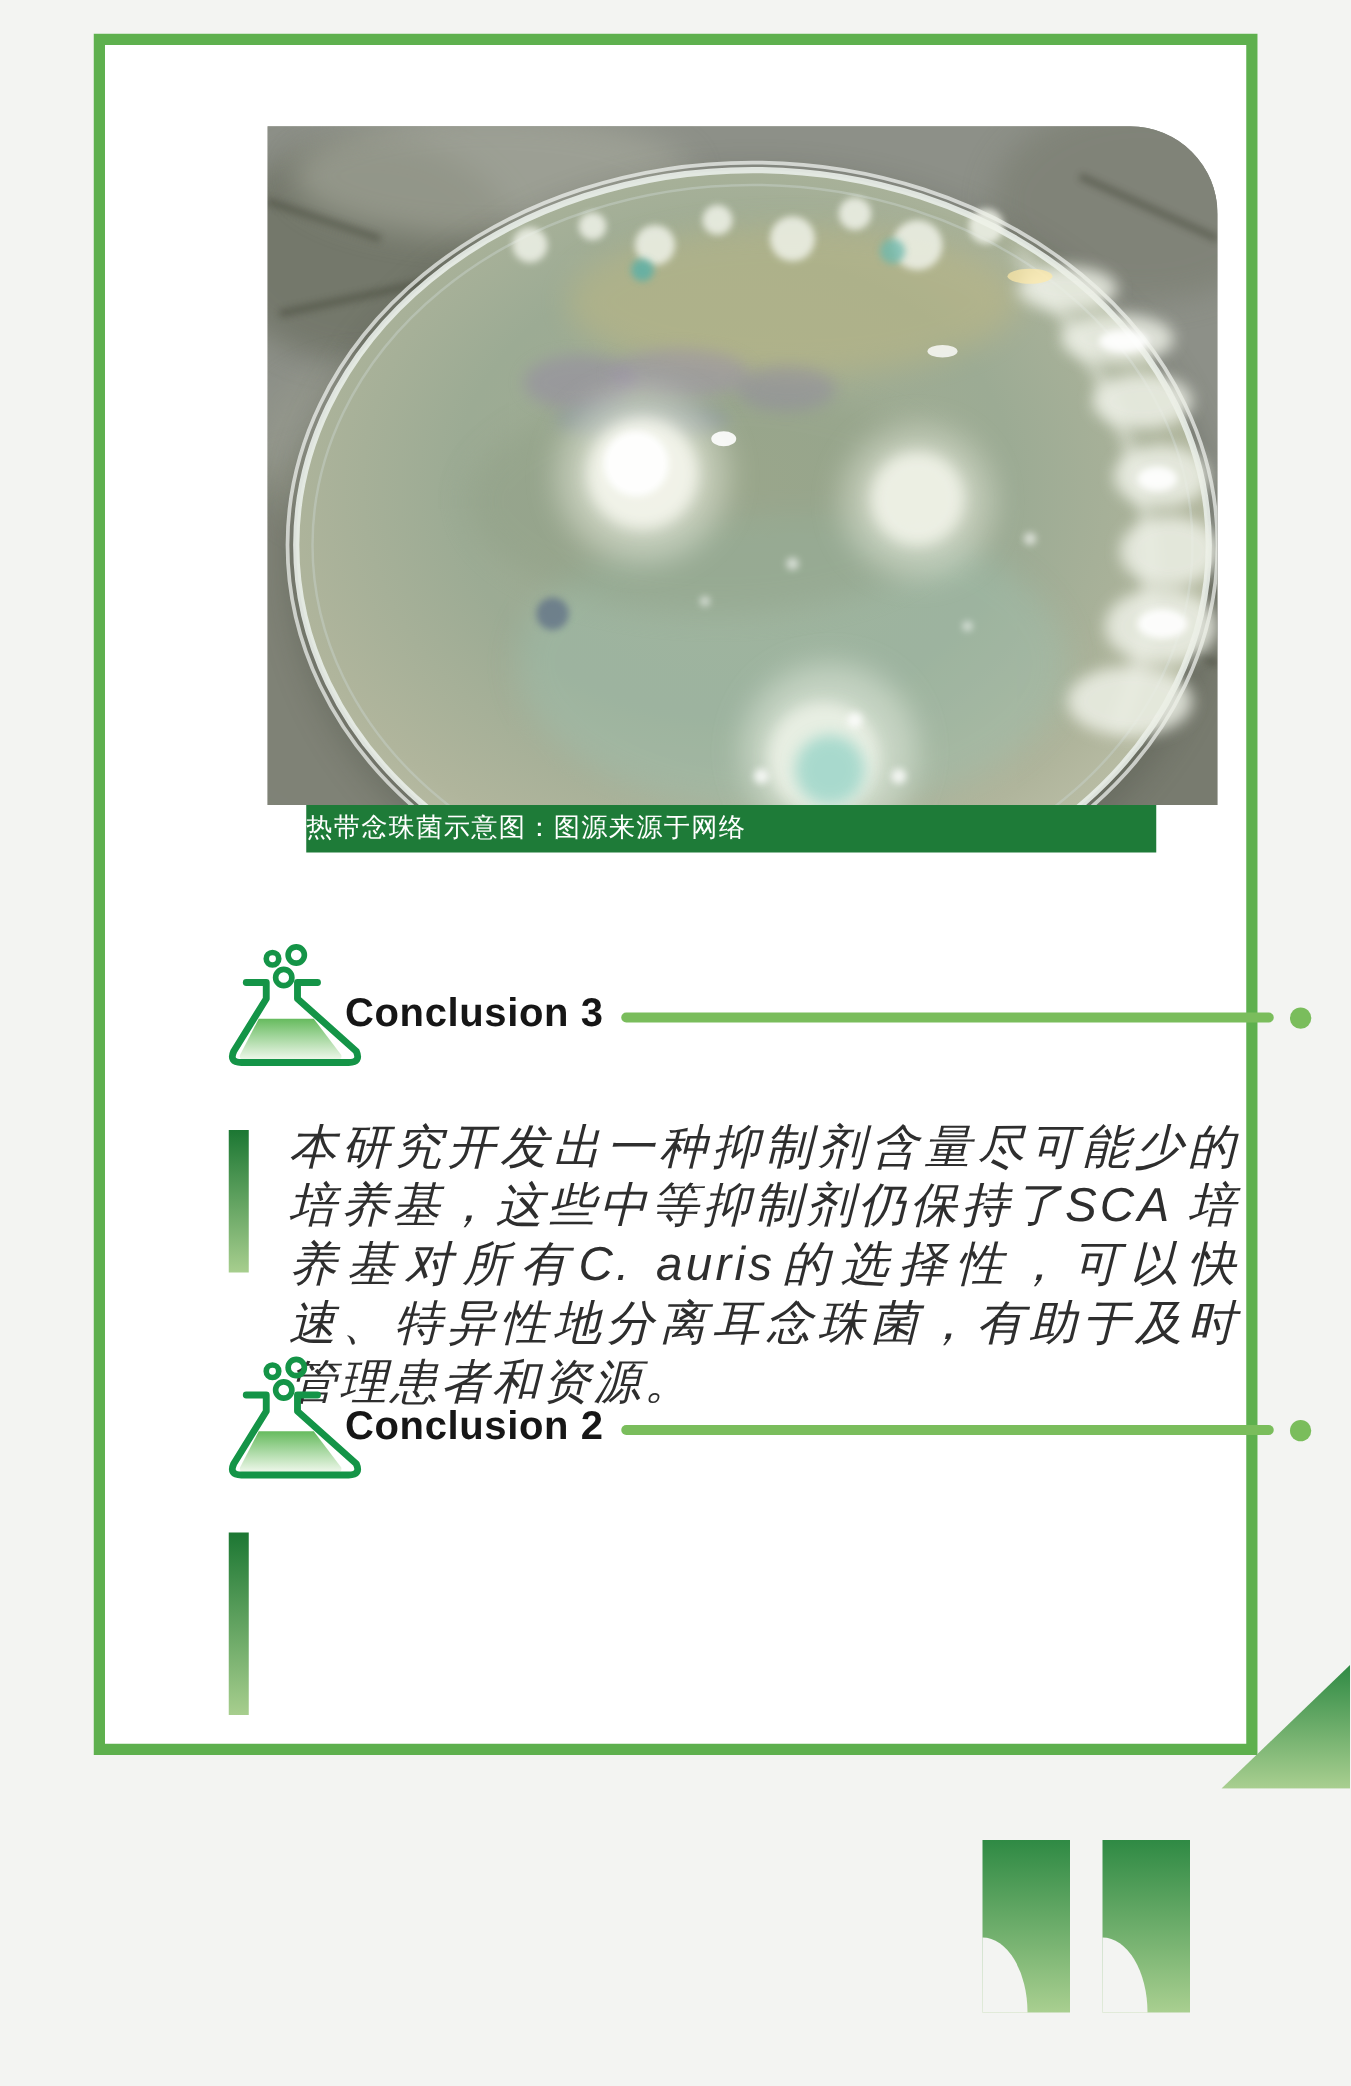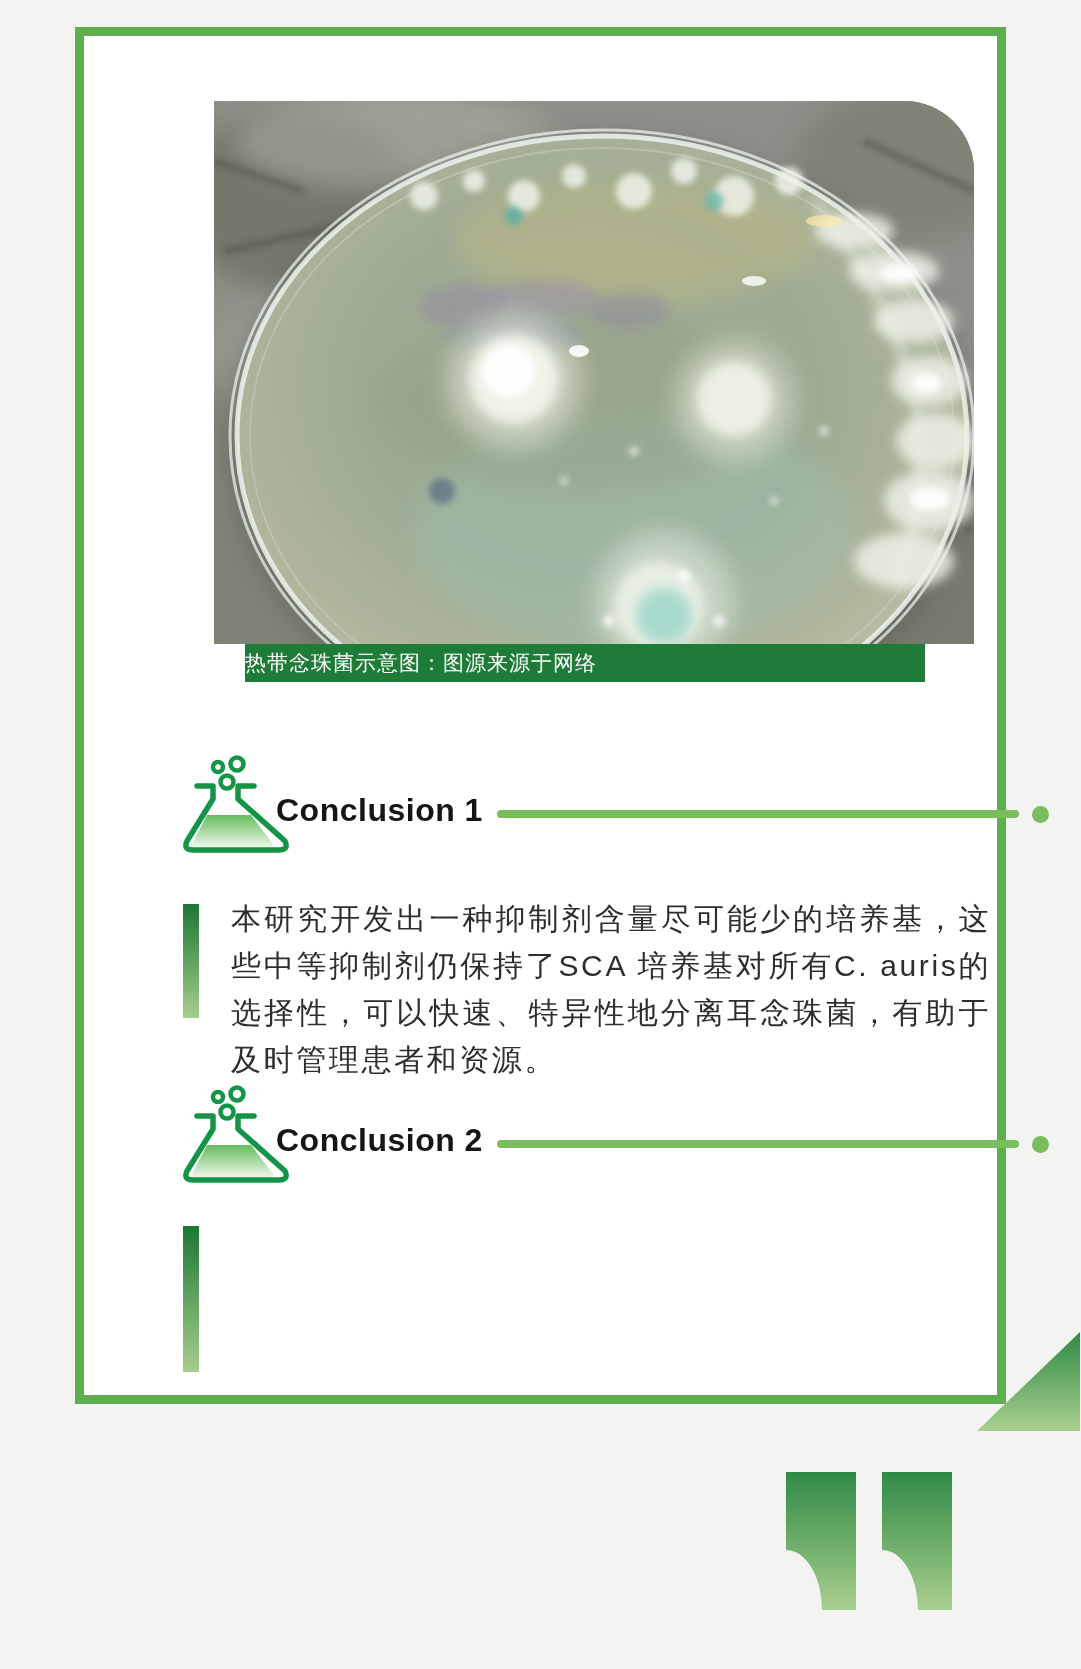--- a/index.html
+++ b/index.html
@@ -41,22 +41,22 @@
   .hdot{position:absolute;width:17px;height:17px;border-radius:50%;
     background:var(--line-green,#7abd5c);}
   .hdot.d1{left:948px;top:770px;}
   .hdot.d2{left:948px;top:1100px;}
   .accent-bar{position:absolute;left:99px;width:16px;
     background:linear-gradient(180deg,var(--bar-top,#1c7733) 0%,var(--bar-bottom,#a7ce8e) 100%);}
   .accent-bar.b1{top:868px;height:114px;}
   .accent-bar.b2{top:1190px;height:146px;}
   .para{
     position:absolute;left:147px;width:760px;margin:0;
-    font-size:30px;line-height:47px;letter-spacing:2.6px;color:#2e2e2e;
-    text-align:justify;text-justify:inter-character;
+    font-size:38px;line-height:47px;letter-spacing:2.6px;color:#2e2e2e;
+    text-align:justify;text-justify:inter-character;font-style:italic;
   }
   .para.p1{top:859px;}
   .para.p2{top:1187px;}
   .corner-triangle{
     position:absolute;left:893px;top:1296px;width:103px;height:99px;
     background:linear-gradient(to bottom,var(--deco-dark,#2f8a44) 0%,var(--deco-light,#b9d8a0) 100%);
     clip-path:polygon(100% 0,100% 100%,0 100%);
   }
   .quote{position:absolute;left:786px;top:1472px;width:166px;height:138px;}
   .qpiece{
@@ -188,21 +188,21 @@
         </linearGradient>
       </defs>
       <path d="M26,86 L70,86 L92,115 Q93,119 88,119 L15,119 Q10,119 11,115 Z" fill="url(#liqA)"></path>
       <path d="M16,57 L32,57 L32,70 L6,112 Q2,121 12,121 L98,121 Q108,121 104,112 L57,70 L57,57 L73,57" fill="none" stroke="#149447" stroke-width="5.5" stroke-linecap="round" stroke-linejoin="round"></path>
       <g fill="none" stroke="#149447" stroke-width="4.5">
         <circle cx="37" cy="38" r="5"></circle>
           <circle cx="56" cy="35" r="6.5"></circle>
           <circle cx="46" cy="53" r="6.5"></circle>
       </g>
     </svg>
-    <div class="htitle t1">Conclusion 1</div>
+    <div class="htitle t1">Conclusion 3</div>
     <div class="hline l1"></div>
     <div class="hdot d1"></div>
 
     <div class="accent-bar b1"></div>
     <p class="para p1">本研究开发出一种抑制剂含量尽可能少的培养基，这些中等抑制剂仍保持了SCA 培养基对所有C. auris的选择性，可以快速、特异性地分离耳念珠菌，有助于及时管理患者和资源。</p>
 
     <svg class="flask f2" viewBox="0 0 112 128">
       <defs>
         <linearGradient id="liqB" x1="0" y1="0" x2="0" y2="1">
           <stop offset="0" stop-color="#66bb5e"></stop>

